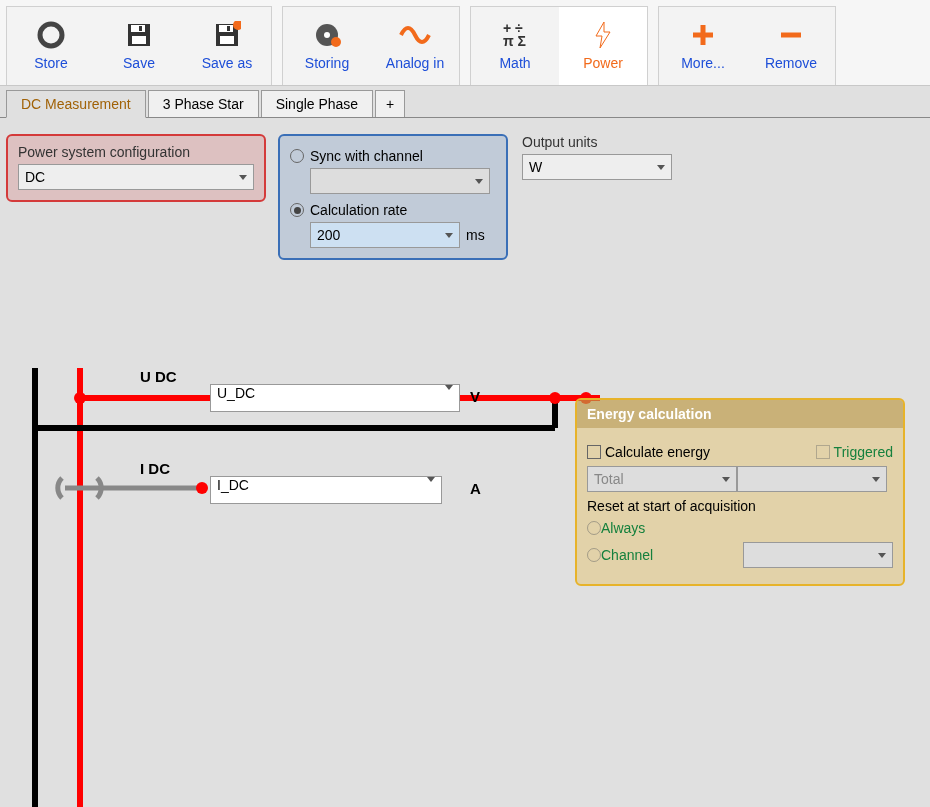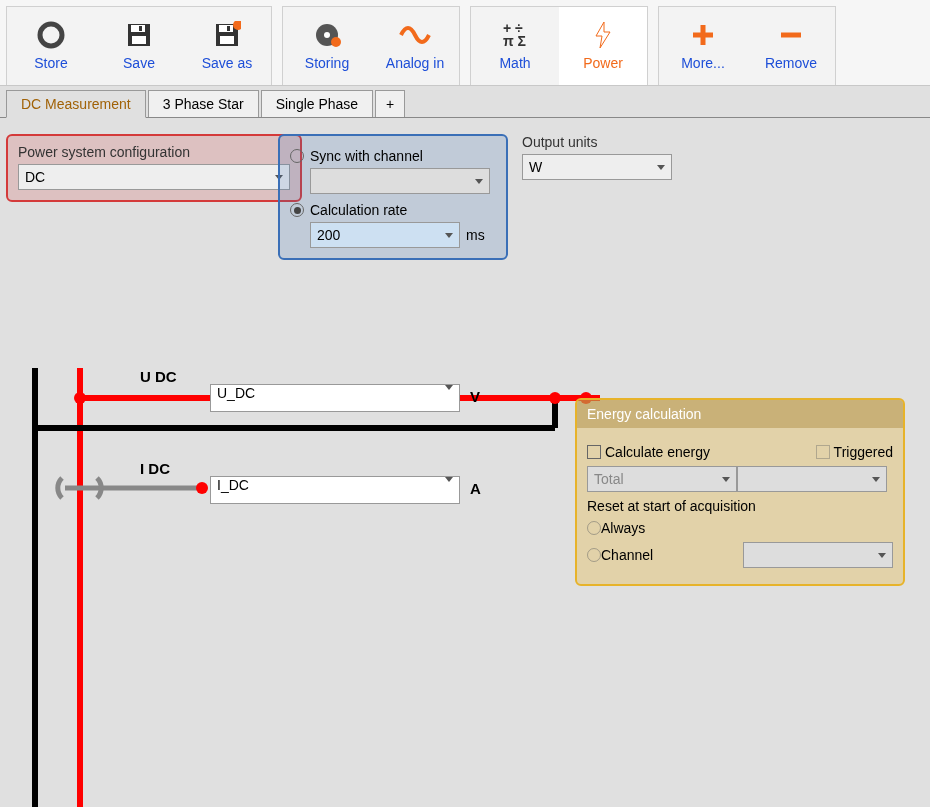--- a/index.html
+++ b/index.html
@@ -9,43 +9,43 @@
 .tool-btn{width:88px;height:78px;display:flex;flex-direction:column;align-items:center;justify-content:center;gap:6px;cursor:pointer;position:relative}
 .tool-btn.active{background:#fff}
 .tool-btn .lbl{font-size:14px;color:#1d4ed8}
 .tool-btn.active .lbl,.tool-btn.active svg *{stroke:#f26a1b;color:#f26a1b;fill:none}
 .tabs{display:flex;align-items:center;height:30px;border-bottom:1px solid #888;padding-left:6px;margin-top:2px}
 .tab{padding:5px 14px;border:1px solid #999;border-bottom:none;background:#f0f0f0;margin-right:2px;cursor:pointer;position:relative;top:1px}
 .tab.active{background:#e0e0e0;color:#a16207;border-bottom:1px solid #e0e0e0}
 .tab.plus{width:30px;text-align:center;padding:5px 0}
 .canvas{position:relative;width:100%;height:calc(100% - 118px)}
 .panel{position:absolute;border-radius:6px;padding:8px 10px 10px 10px}
-.panel-red{border:2px solid #d43a3a;background:rgba(212,58,58,.18);left:6px;top:16px;width:296px}
+.panel-red{border:2px solid #d43a3a;background:rgba(212,58,58,.18);left:6px;top:16px;width:260px}
 .panel-blue{border:2px solid #3a6fb7;background:rgba(58,111,183,.18);left:278px;top:16px;width:230px}
 .panel-yellow{border:2px solid #e7b32a;background:rgba(231,179,42,.30);left:575px;top:280px;width:330px;padding:0}
-.panel-yellow .hdr{background:rgba(180,150,80,.55);color:#fff;font-weight:400;padding:6px 10px;border-top-left-radius:4px;border-top-right-radius:4px}
+.panel-yellow .hdr{background:rgba(180,150,80,.55);color:#fff;font-weight:700;padding:6px 10px;border-top-left-radius:4px;border-top-right-radius:4px}
 .panel-yellow .body{padding:10px}
 .panel-label{font-size:14px;color:#333;margin-bottom:4px;display:block}
 .dropdown{width:100%;height:26px;background:#eee;border:1px solid #999;padding:0 6px;display:flex;align-items:center;justify-content:space-between;cursor:pointer}
 .dropdown.w150{width:150px}
 .dropdown.dis{color:#888;background:#ddd}
 .chev{width:0;height:0;border-left:4px solid transparent;border-right:4px solid transparent;border-top:5px solid #555}
 .radio-row{display:flex;align-items:center;gap:6px;margin:4px 0}
 .radio{width:14px;height:14px;border:1px solid #666;border-radius:50%;display:inline-flex;align-items:center;justify-content:center}
 .radio.checked::after{content:"";width:7px;height:7px;background:#444;border-radius:50%}
 .radio.dis{opacity:.5}
 .chk{width:14px;height:14px;border:1px solid #666;display:inline-block;vertical-align:middle;margin-right:4px}
 .chk.dis{opacity:.4}
 .ou-group{position:absolute;left:522px;top:16px;width:150px}
 .units-row{display:flex;align-items:center;gap:6px;margin-top:2px}
 .diagram{position:absolute;left:0;top:230px;width:600px;height:500px}
 .sel-box{position:absolute;height:28px;background:#fff;border:1px solid #999;display:flex;align-items:flex-start;justify-content:space-between;padding:0 6px;cursor:pointer}
 .node{position:absolute;width:12px;height:12px;background:#f00;border-radius:50%}
 .bl{font-weight:700;font-size:15px;position:absolute}
-.muted{color:#000000}
+.muted{color:#15803d}
 .yel-row{display:flex;align-items:center;gap:0;margin:6px 0}
 </style>
 </head>
 <body>
 
 <div class="toolbar">
 
  <div class="tool-group">
   <div class="tool-btn">
    <svg width="28" height="28">
@@ -186,21 +186,21 @@
   <div class="sel-box" style="left:210px;top:36px;width:250px">
    <span>U_DC</span>
    <span class="chev"></span>
   </div>
   <span class="bl" style="left:470px;top:40px">V</span>
   <span class="node" style="left:74px;top:44px"></span>
   <span class="node" style="left:549px;top:44px"></span>
   <span class="node" style="left:580px;top:44px"></span>
 
   <span class="bl" style="left:140px;top:112px">I DC</span>
-  <div class="sel-box" style="left:210px;top:128px;width:250px">
+  <div class="sel-box" style="left:210px;top:128px;width:232px">
    <span>I_DC</span>
    <span class="chev"></span>
   </div>
   <span class="bl" style="left:470px;top:132px">A</span>
   <span class="node" style="left:196px;top:134px"></span>
 
  </div>
 
  <div class="panel panel-yellow">
   <div class="hdr">Energy calculation</div>

